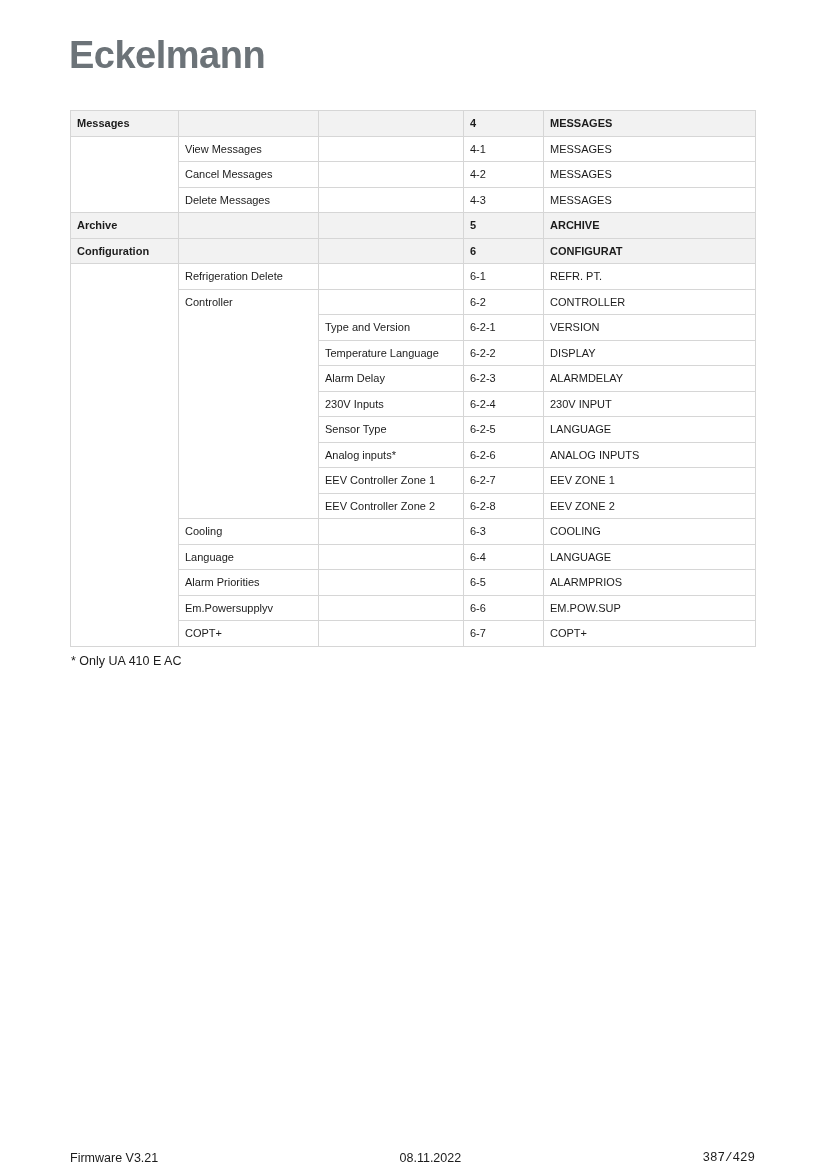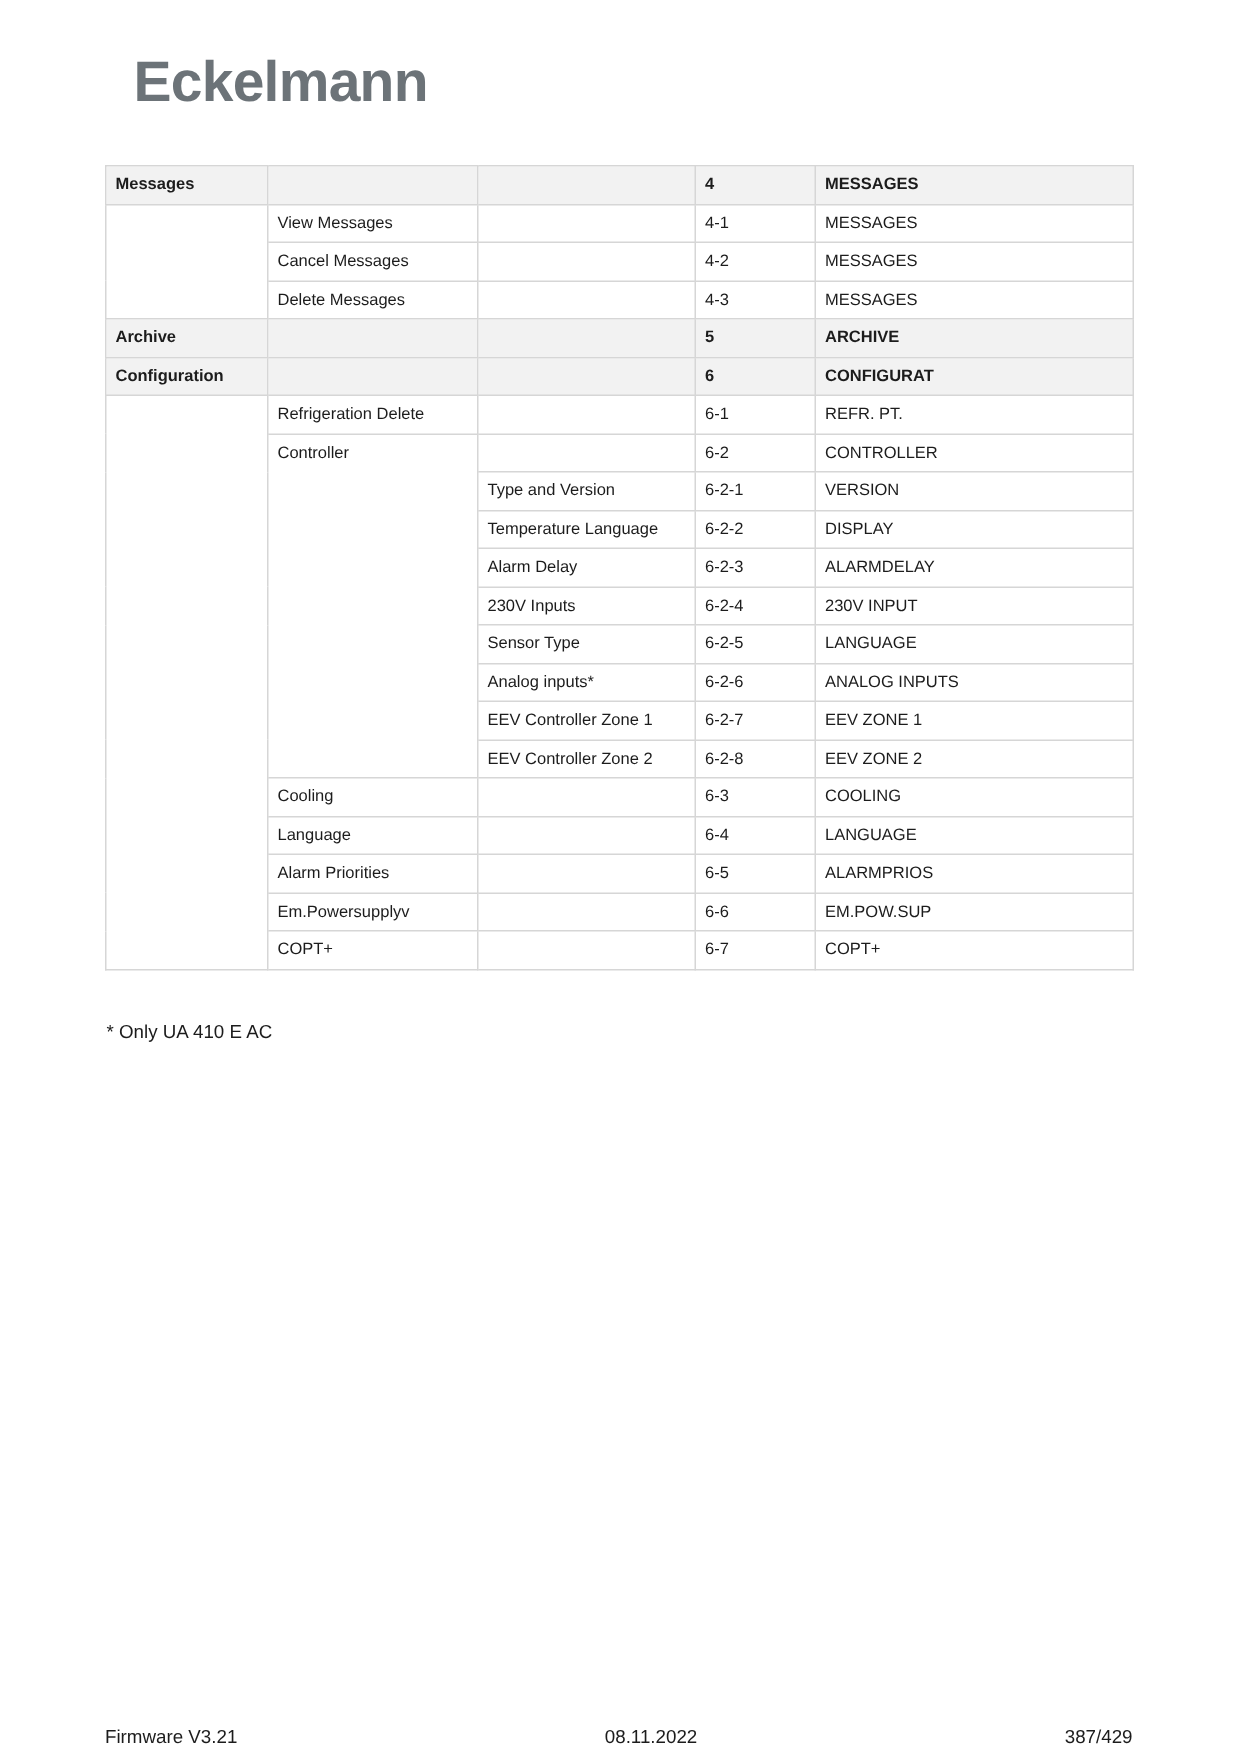--- a/index.html
+++ b/index.html
@@ -19,21 +19,20 @@
   }
   .logo{
     position:absolute;
     left:69px;
     top:36px;
     font-size:38px;
     font-weight:700;
     letter-spacing:-0.5px;
     color:var(--logo);
     line-height:1;
-    margin-left:20px;
   }
   table.menu-table{
     position:absolute;
     left:70px;
     top:110px;
     width:685px;
     border-collapse:collapse;
     table-layout:fixed;
     font-size:11px;
   }
@@ -52,34 +51,33 @@
   }
   .menu-table td.span-top{
     vertical-align:top;
     padding-top:6px;
   }
   .footnote{
     position:absolute;
     left:71px;
     top:654px;
     font-size:12.5px;
-    margin-top:27px;
   }
   .footer{
     position:absolute;
     left:70px;
     width:685px;
     top:1119px;
     display:flex;
     justify-content:space-between;
     font-size:12.5px;
     margin-top:32px;
   }
   .footer .center{ text-align:center; }
-  .footer .right{ text-align:left; }
+  .footer .right{ text-align:left;font-family:Liberation Mono, monospace; }
 </style>
 </head>
 <body>
 
 <div class="logo">Eckelmann</div>
 
 <table class="menu-table">
   <colgroup>
     <col style="width:108px">
     <col style="width:140px">

